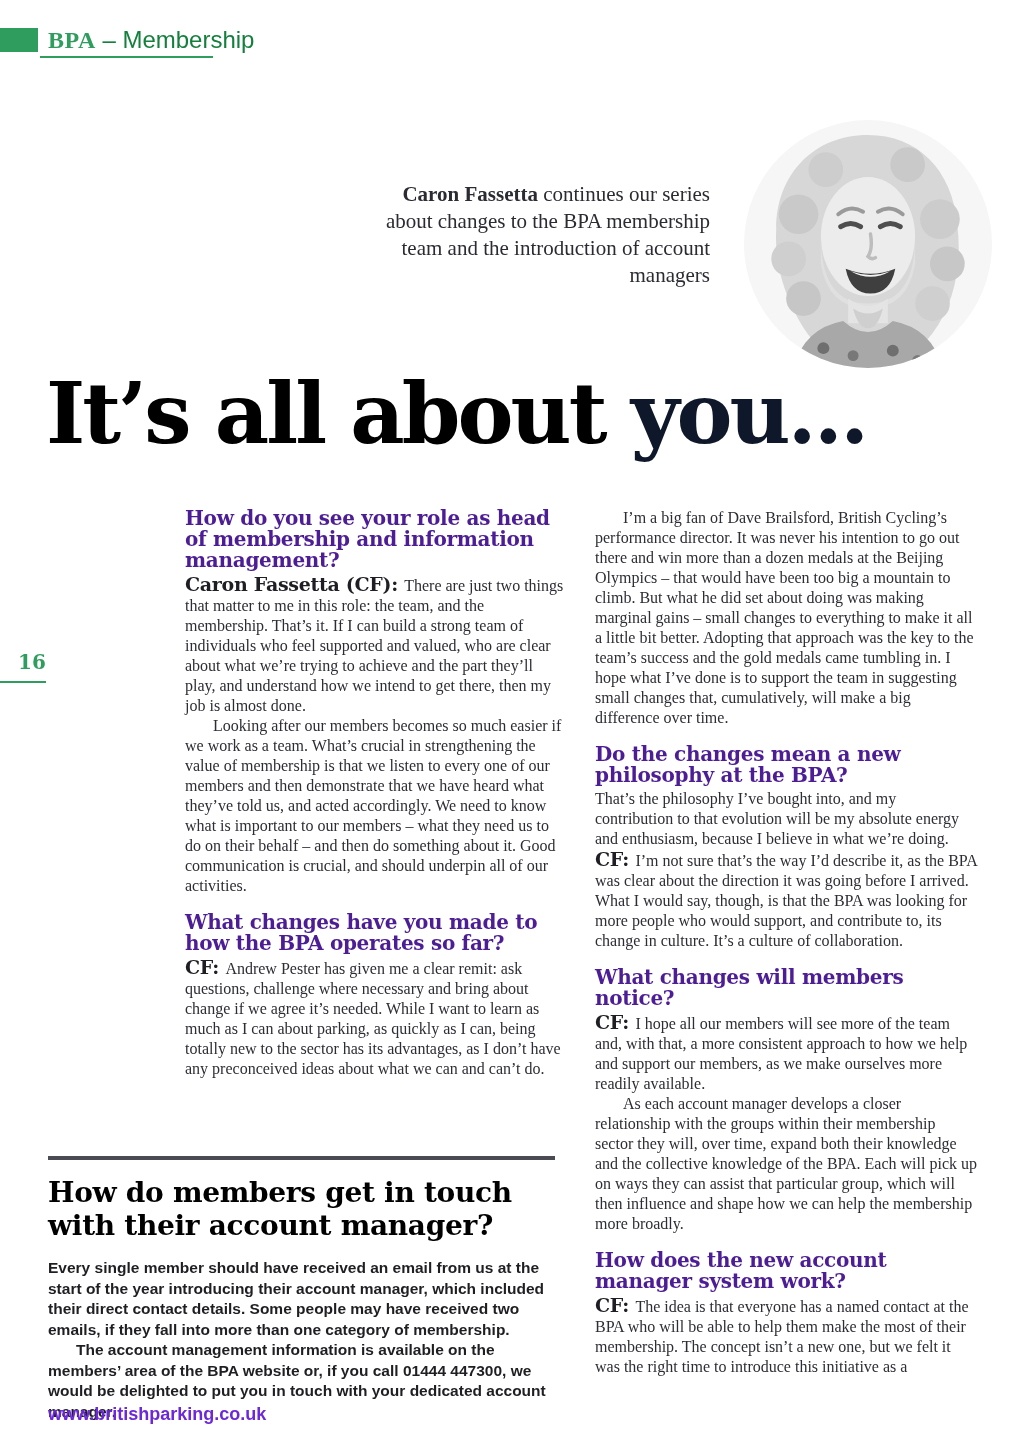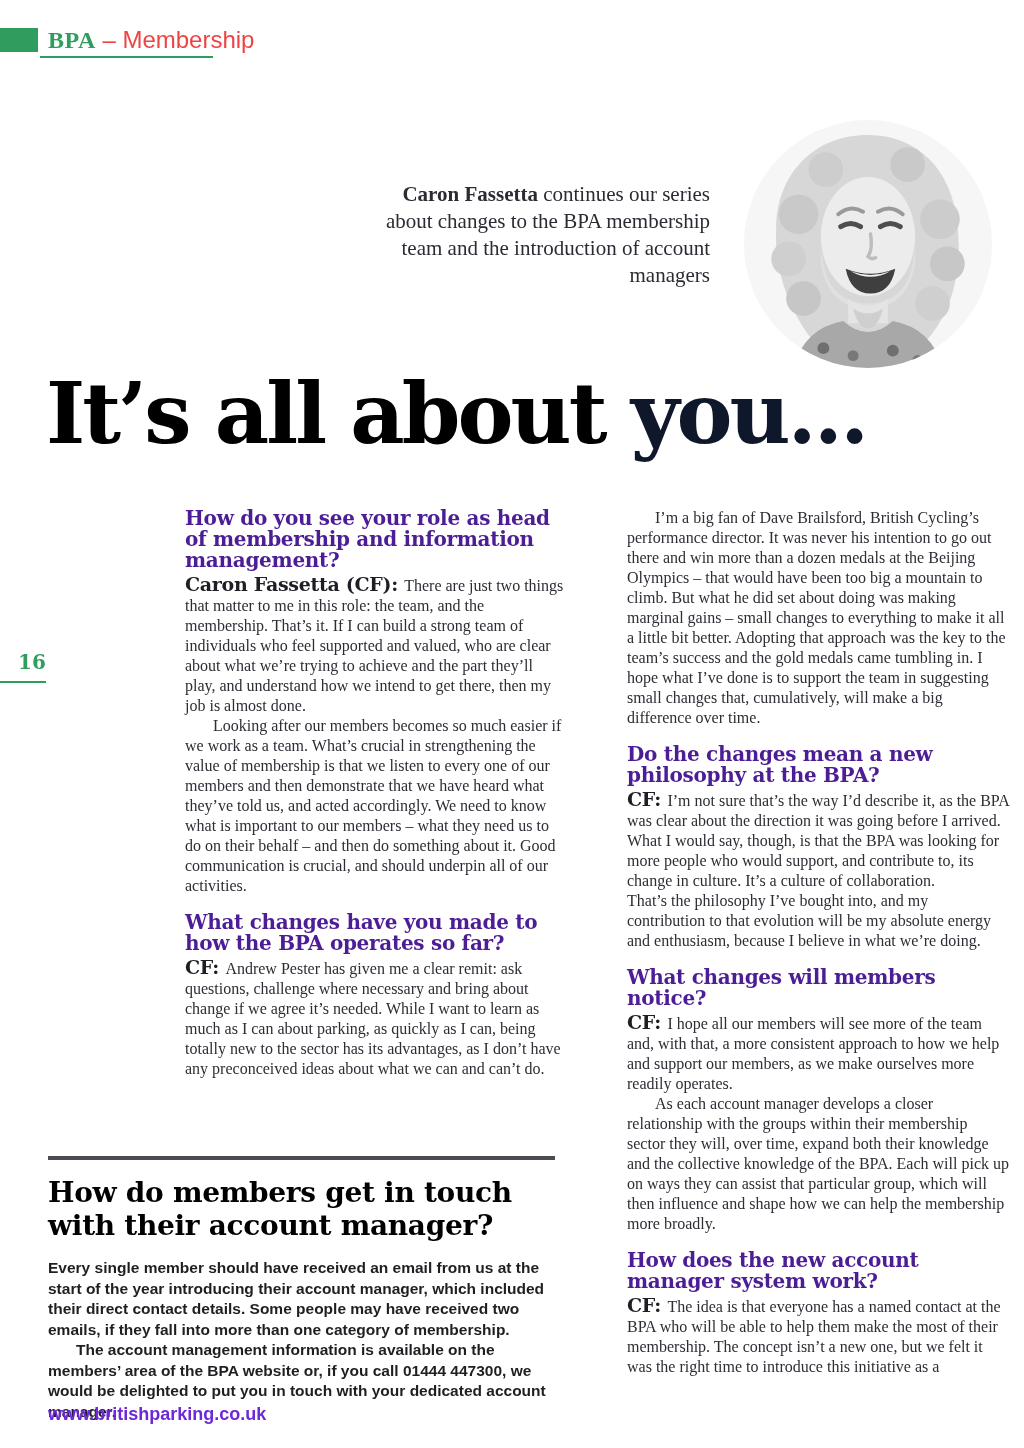--- a/index.html
+++ b/index.html
@@ -5,42 +5,42 @@
   html,body{margin:0;padding:0;background:#e9e9e9;}
   .page{
     position:relative;width:1024px;height:1448px;background:#ffffff;
     margin:0 auto;overflow:hidden;
     font-family:"Liberation Serif",serif;color:#2d2d35;
   }
   
   .hdr-block{position:absolute;left:0;top:28px;width:38px;height:24px;background:#2f9d5e;}
   .hdr-text{position:absolute;left:48px;top:26px;font-size:24px;white-space:nowrap;}
   .hdr-brand{font-family:"Liberation Serif",serif;font-weight:bold;color:#2f9d5e;letter-spacing:.5px;}
-  .hdr-section{font-family:"Liberation Sans",sans-serif;font-weight:300;color:#ef4444;}
+  .hdr-section{font-family:"Liberation Sans",sans-serif;font-weight:300;color:#15803d;}
   .hdr-underline{position:absolute;left:40px;top:56px;width:173px;height:2px;background:#2f9d5e;}
   
   .intro{position:absolute;left:355px;top:160px;width:355px;text-align:right;
          font-size:21px;line-height:27px;color:#2b2b33;}
   .intro b{font-weight:bold;}
   
   .portrait{position:absolute;left:744px;top:120px;width:248px;height:248px;}
   
   .headline{position:absolute;left:46px;top:372px;margin:0;white-space:nowrap;
             font-family:"DejaVu Serif",serif;font-weight:bold;
             font-size:84px;letter-spacing:-3px;line-height:1;}
   .hl-green{color:#000000;}
   .hl-dark{color:#0f172a;}
   
   .pagenum{position:absolute;left:18px;top:650px;font-family:"DejaVu Serif",serif;
            font-weight:bold;font-size:20px;color:#2f9d5e;}
   .pagenum-line{position:absolute;left:0;top:681px;width:46px;height:2px;background:#2f9d5e;}
   
   .col{position:absolute;top:508px;font-size:16px;line-height:20px;color:#2d2d35;}
   .col1{left:185px;width:380px;}
-  .col2{left:595px;width:382px;margin-left:32px;}
+  .col2{left:595px;width:382px;}
   .col h2{margin:16px 0 3px 0;font-family:"DejaVu Serif",serif;font-weight:bold;
           font-size:20px;line-height:21px;letter-spacing:-.3px;color:#4c1d95;}
   .col h2:first-child{margin-top:0;}
   .col p{margin:0;}
   .ind{text-indent:28px;}
   .lead{font-family:"DejaVu Serif",serif;font-weight:bold;font-size:19px;
         letter-spacing:-.3px;color:#1e1e24;}
   
   .contact{position:absolute;left:48px;top:1156px;width:507px;}
   .contact-rule{height:4px;background:#4b4b54;}
@@ -118,24 +118,24 @@
     <h2>How do you see your role as head of membership and information management?</h2>
     <p><span class="lead">Caron Fassetta (CF): </span><span>There are just two things that matter to me in this role: the team, and the membership. That’s it. If I can build a strong team of individuals who feel supported and valued, who are clear about what we’re trying to achieve and the part they’ll play, and understand how we intend to get there, then my job is almost done.</span></p>
     <p class="ind">Looking after our members becomes so much easier if we work as a team. What’s crucial in strengthening the value of membership is that we listen to every one of our members and then demonstrate that we have heard what they’ve told us, and acted accordingly. We need to know what is important to our members – what they need us to do on their behalf – and then do something about it. Good communication is crucial, and should underpin all of our activities.</p>
     <h2>What changes have you made to how the BPA operates so far?</h2>
     <p><span class="lead">CF: </span><span>Andrew Pester has given me a clear remit: ask questions, challenge where necessary and bring about change if we agree it’s needed. While I want to learn as much as I can about parking, as quickly as I can, being totally new to the sector has its advantages, as I don’t have any preconceived ideas about what we can and can’t do.</span></p>
   </div>
 
   <div class="col col2">
     <p class="ind">I’m a big fan of Dave Brailsford, British Cycling’s performance director. It was never his intention to go out there and win more than a dozen medals at the Beijing Olympics – that would have been too big a mountain to climb. But what he did set about doing was making marginal gains – small changes to everything to make it all a little bit better. Adopting that approach was the key to the team’s success and the gold medals came tumbling in. I hope what I’ve done is to support the team in suggesting small changes that, cumulatively, will make a big difference over time.</p>
     <h2>Do the changes mean a new philosophy at the BPA?</h2>
+    <p>That’s the philosophy I’ve bought into, and my contribution to that evolution will be my absolute energy and enthusiasm, because I believe in what we’re doing.</p>
     <p><span class="lead">CF: </span><span>I’m not sure that’s the way I’d describe it, as the BPA was clear about the direction it was going before I arrived. What I would say, though, is that the BPA was looking for more people who would support, and contribute to, its change in culture. It’s a culture of collaboration.</span></p>
-    <p>That’s the philosophy I’ve bought into, and my contribution to that evolution will be my absolute energy and enthusiasm, because I believe in what we’re doing.</p>
     <h2>What changes will members notice?</h2>
-    <p><span class="lead">CF: </span><span>I hope all our members will see more of the team and, with that, a more consistent approach to how we help and support our members, as we make ourselves more readily operates.</span></p>
+    <p><span class="lead">CF: </span><span>I hope all our members will see more of the team and, with that, a more consistent approach to how we help and support our members, as we make ourselves more readily available.</span></p>
     <p class="ind">As each account manager develops a closer relationship with the groups within their membership sector they will, over time, expand both their knowledge and the collective knowledge of the BPA. Each will pick up on ways they can assist that particular group, which will then influence and shape how we can help the membership more broadly.</p>
     <h2>How does the new account manager system work?</h2>
     <p><span class="lead">CF: </span><span>The idea is that everyone has a named contact at the BPA who will be able to help them make the most of their membership. The concept isn’t a new one, but we felt it was the right time to introduce this initiative as a</span></p>
   </div>
 
   <div class="contact">
     <div class="contact-rule"></div>
     <h2>How do members get in touch with their account manager?</h2>
     <div class="body">
       <p>Every single member should have received an email from us at the start of the year introducing their account manager, which included their direct contact details. Some people may have received two emails, if they fall into more than one category of membership.</p>

